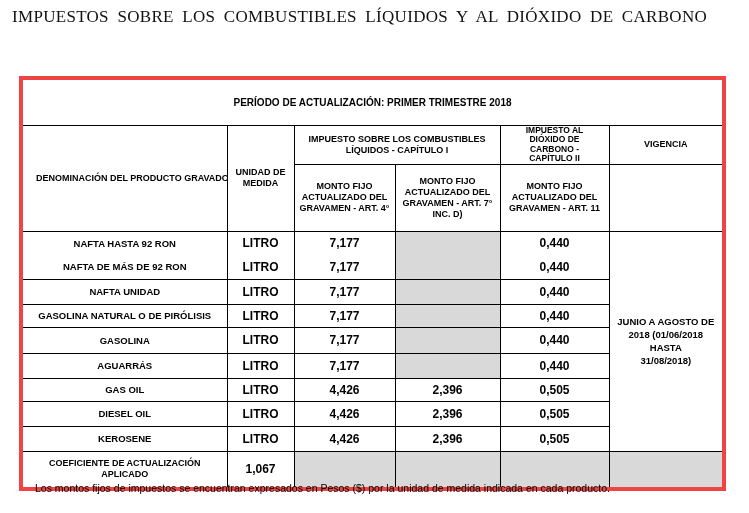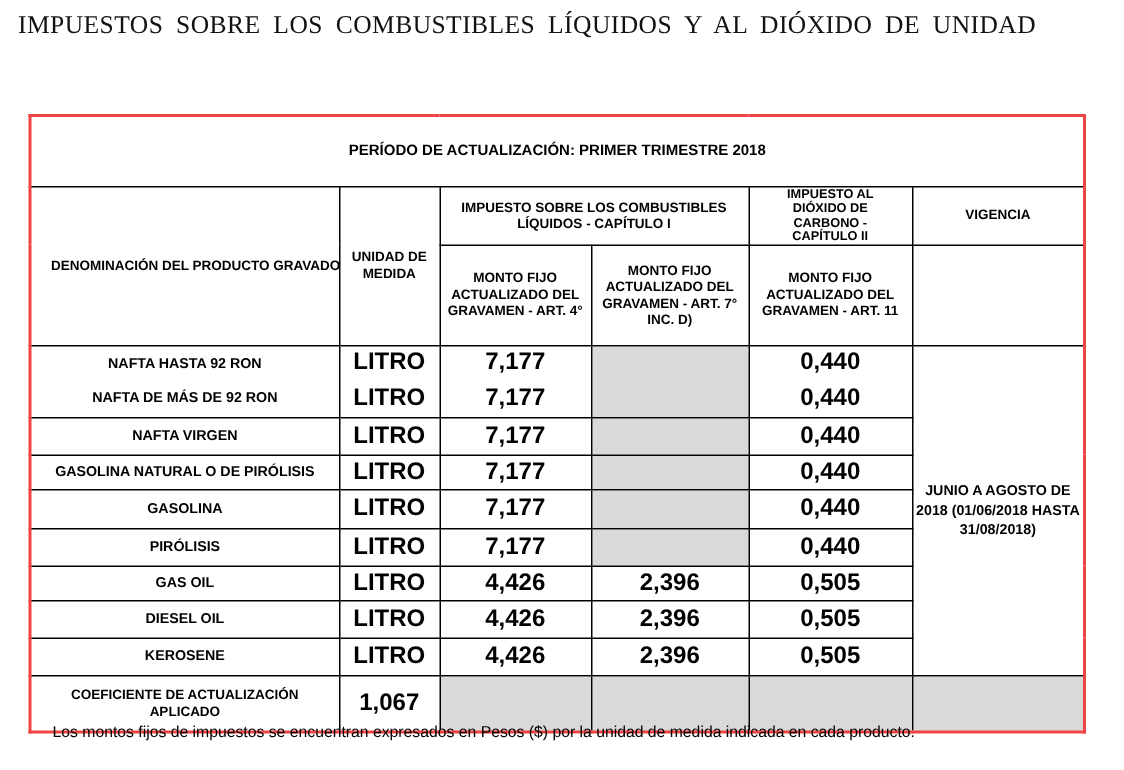--- a/index.html
+++ b/index.html
@@ -23,58 +23,58 @@
     word-spacing: 4px;
     white-space: nowrap;
     color: #111;
   }
   table.tax-table {
     position: absolute;
     left: 19px;
     top: 76px;
     width: 703px;
     border-collapse: collapse;
-    border: 2px solid #ef4444;
+    border: 4px solid #ef4444;
     table-layout: fixed;
   }
   td {
     border: 1px solid #000;
     text-align: center;
     vertical-align: middle;
     padding: 0 2px;
     font-weight: bold;
     white-space: pre-line;
     overflow: hidden;
   }
   .period-cell   { font-size: 10px; }
   .hdr           { font-size: 9px; line-height: 11px; }
   .hdr-prod      { white-space: nowrap; font-size: 9px; padding-left: 13px; }
   .hdr-ch2       { font-size: 8.5px; line-height: 9.5px; }
   .cell-product  { font-size: 9.5px; }
-  .cell-val      { font-size: 16px; }
+  .cell-val      { font-size: 12px; }
   .shaded        { background: var(--shade, #d9d9d9); }
   .nb            { border-bottom-style: hidden; }
   .nt            { border-top-style: hidden; }
   .vigencia-cell { font-size: 9.5px; line-height: 13px; text-align: center; }
   .coef-label    { font-size: 9px; line-height: 11px; }
   .footnote {
     position: absolute;
     left: 17px;
     top: 482px;
     font-size: 10.5px;
     font-weight: 400;
     color: #000;
     white-space: nowrap;
     padding-left: 18px;
   }
 </style>
 </head>
 <body>
 
-<h1 class="doc-title">IMPUESTOS SOBRE LOS COMBUSTIBLES LÍQUIDOS Y AL DIÓXIDO DE UNIDAD</h1>
+<h1 class="doc-title">IMPUESTOS SOBRE LOS COMBUSTIBLES LÍQUIDOS Y AL DIÓXIDO DE CARBONO</h1>
 
 <table class="tax-table">
   <colgroup>
     <col style="width:206px">
       <col style="width:67px">
       <col style="width:101px">
     <col style="width:105px">
       <col style="width:109px">
       <col style="width:115px">
   </colgroup>
@@ -122,21 +122,21 @@
 31/08/2018)</td>
   </tr>
   <tr style="height:24px">
     <td class="cell-product nt">NAFTA DE MÁS DE 92 RON</td>
     <td class="cell-val nt">LITRO</td>
     <td class="cell-val nt">7,177</td>
     <td class="cell-val nt">0,440</td>
   </tr>
 
   <tr style="height:25px">
-    <td class="cell-product">NAFTA VIRGEN</td>
+    <td class="cell-product">NAFTA UNIDAD</td>
     <td class="cell-val">LITRO</td>
     <td class="cell-val">7,177</td>
     <td class="shaded"></td>
     <td class="cell-val">0,440</td>
   </tr>
 
   <tr style="height:23px">
     <td class="cell-product">GASOLINA NATURAL O DE PIRÓLISIS</td>
     <td class="cell-val">LITRO</td>
     <td class="cell-val">7,177</td>
@@ -146,21 +146,21 @@
 
   <tr style="height:26px">
     <td class="cell-product">GASOLINA</td>
     <td class="cell-val">LITRO</td>
     <td class="cell-val">7,177</td>
     <td class="shaded"></td>
     <td class="cell-val">0,440</td>
   </tr>
 
   <tr style="height:25px">
-    <td class="cell-product">PIRÓLISIS</td>
+    <td class="cell-product">AGUARRÁS</td>
     <td class="cell-val">LITRO</td>
     <td class="cell-val">7,177</td>
     <td class="shaded"></td>
     <td class="cell-val">0,440</td>
   </tr>
 
   <tr style="height:23px">
     <td class="cell-product">GAS OIL</td>
     <td class="cell-val">LITRO</td>
     <td class="cell-val">4,426</td>

